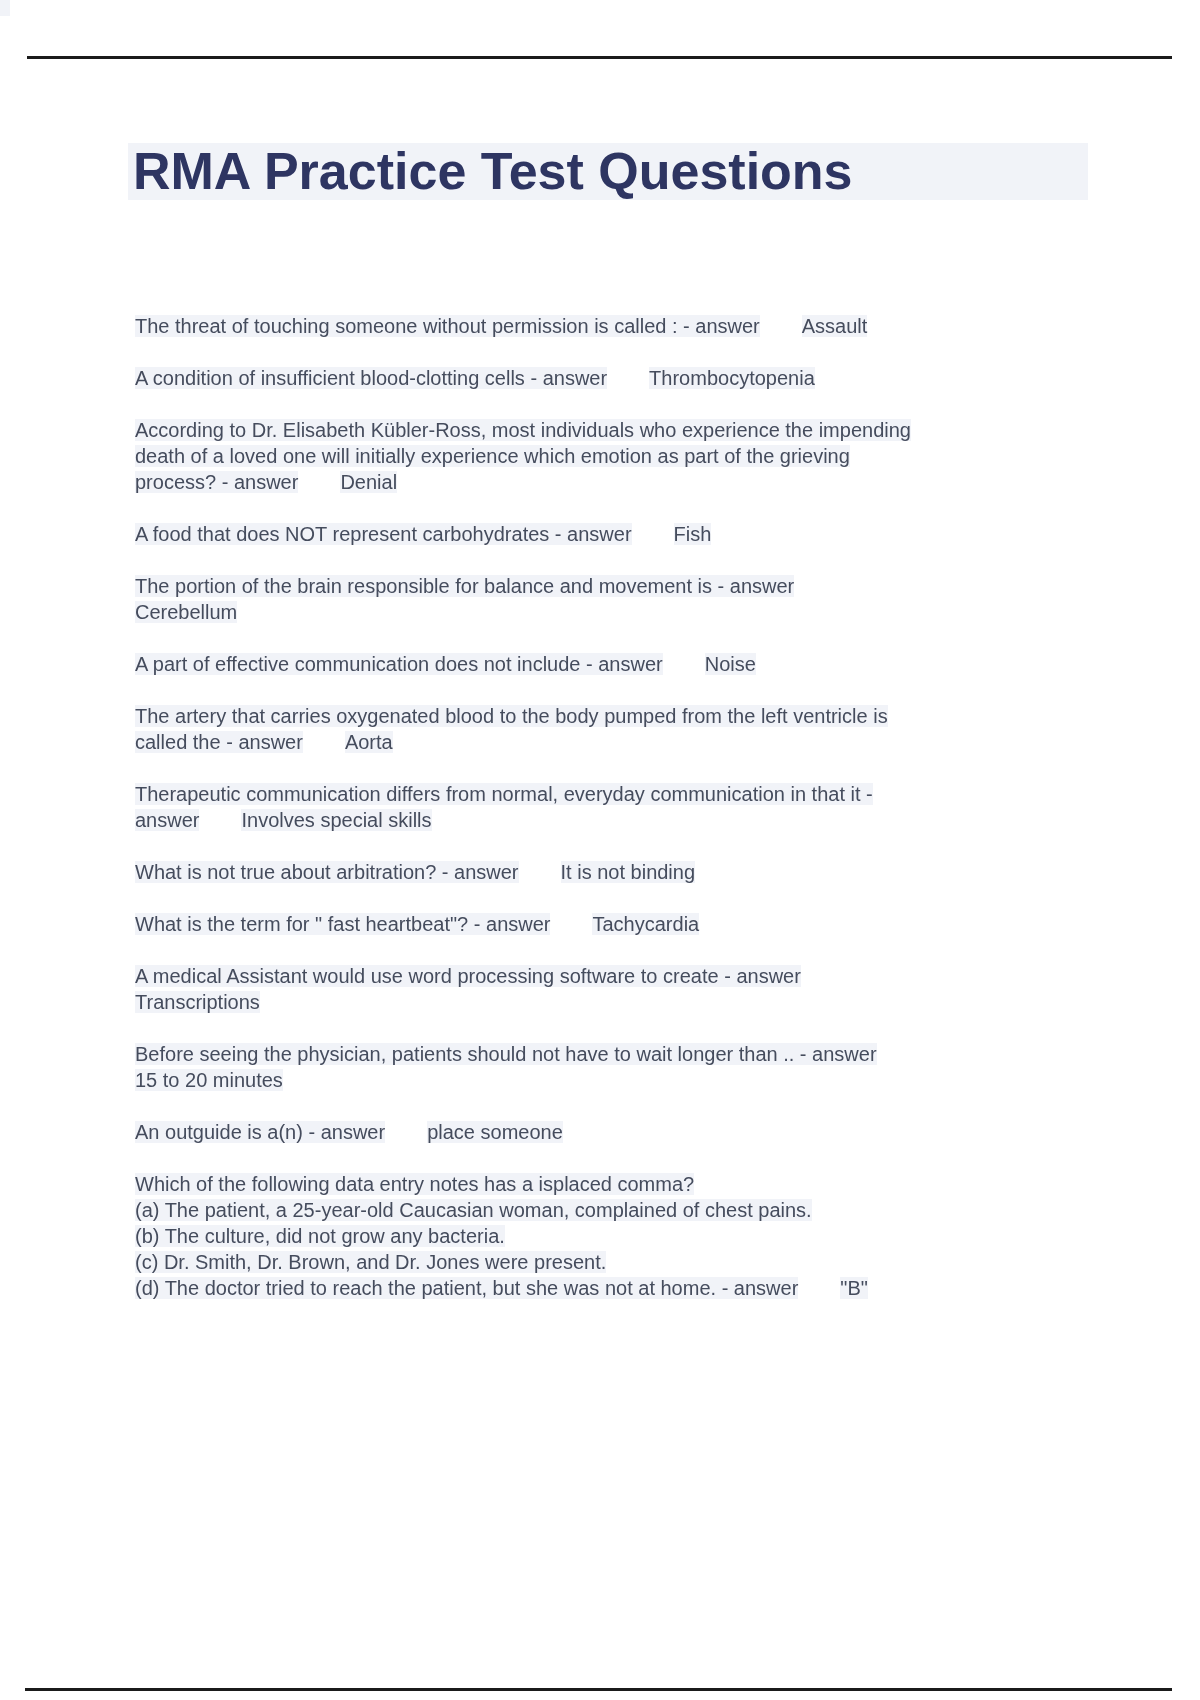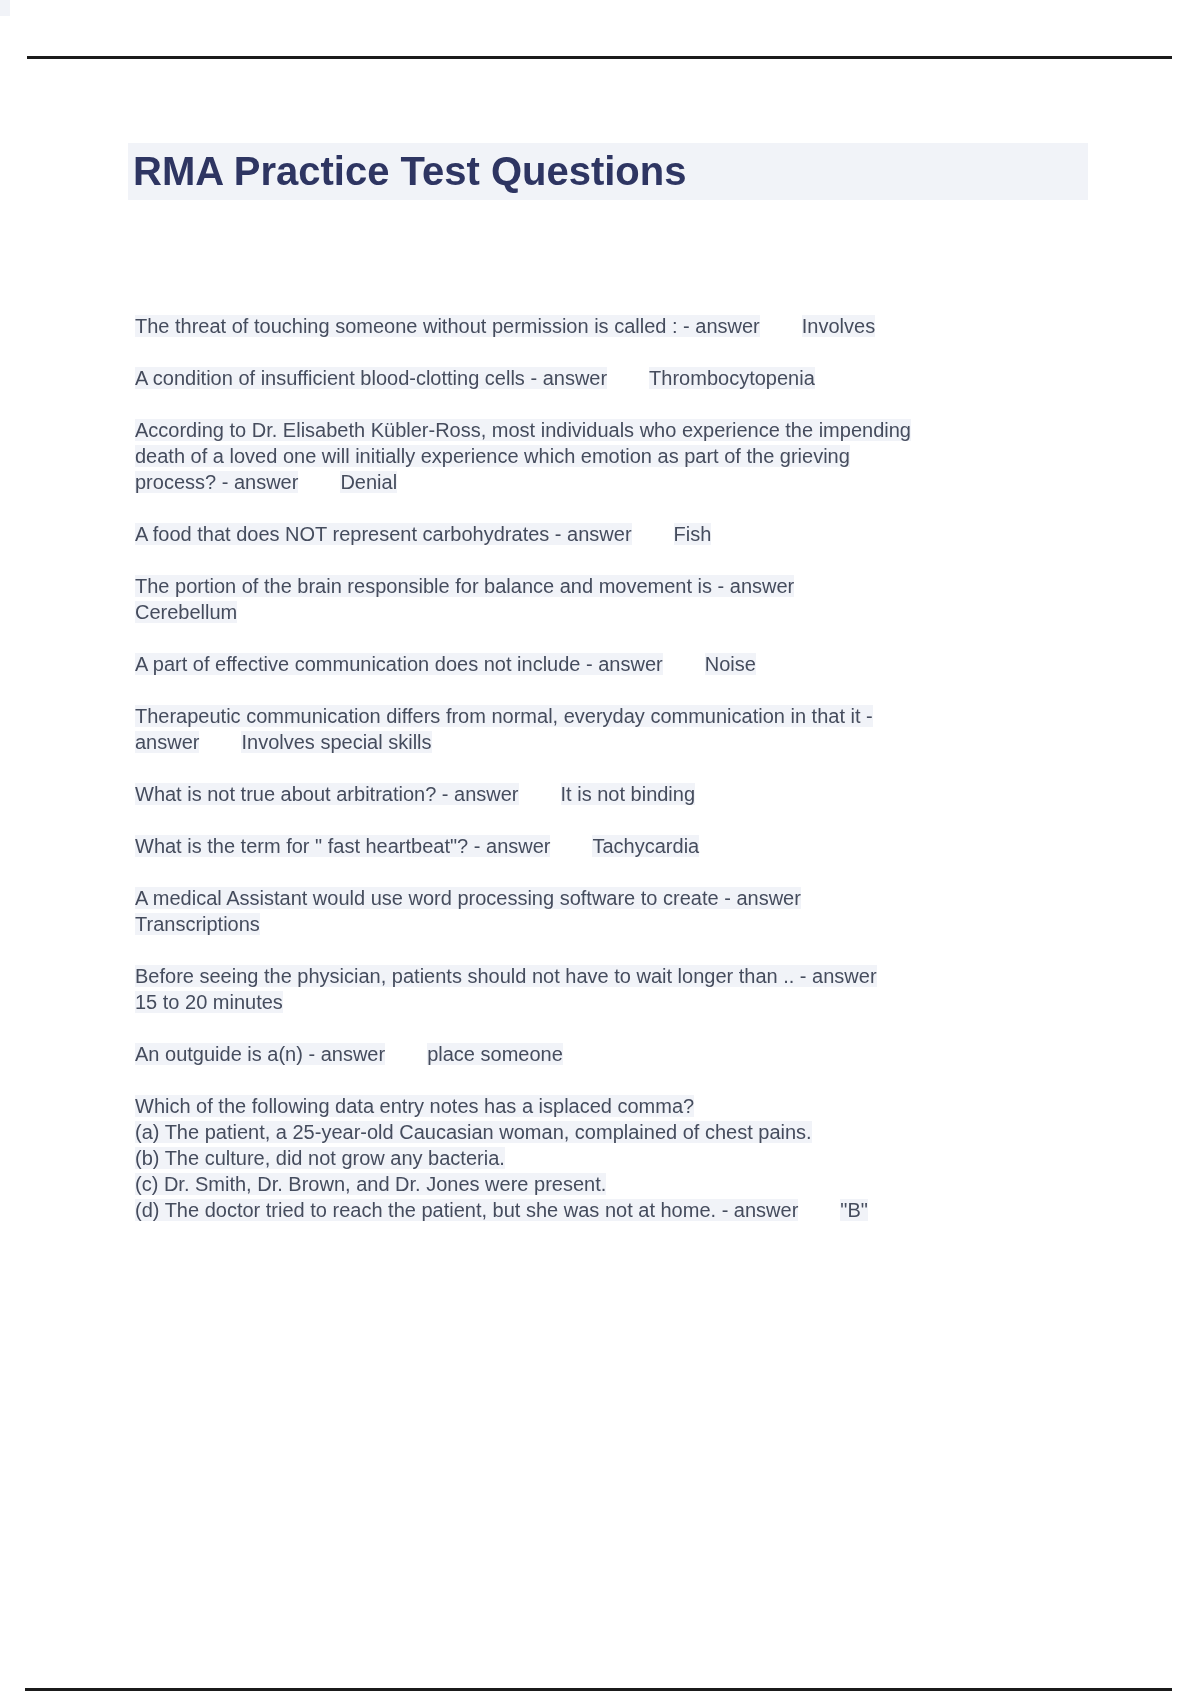--- a/index.html
+++ b/index.html
@@ -20,21 +20,21 @@
   .rule{position:absolute;background:var(--rule);height:3px;}
   .rule.top{left:27px;top:56px;width:1145px;}
   .rule.bottom{left:25px;top:1688px;width:1147px;}
   .corner-artifact{position:absolute;left:0;top:0;width:10px;height:16px;background:var(--hl);}
   h1.title{
     position:absolute;left:128px;top:143px;
     width:955px;height:57px;
     margin:0;padding:0 0 0 5px;
     background:var(--hl);
     color:var(--title-color);
-    font-size:40px;font-weight:bold;
+    font-size:52px;font-weight:bold;
     line-height:57px;
     letter-spacing:0px;
     white-space:nowrap;
   }
   .content{
     position:absolute;left:135px;top:313px;width:1020px;
   }
   p.qa{
     margin:0 0 26px 0;
     font-size:20px;
@@ -48,34 +48,36 @@
 </head>
 <body>
 
 <div class="page">
   <div class="corner-artifact"></div>
   <div class="rule top"></div>
 
   <h1 class="title">RMA Practice Test Questions</h1>
 
   <main class="content">
-  <p class="qa"><span class="hl prompt">The threat of touching someone without permission is called : - answer</span><span class="gap"></span><span class="hl answer">Involves</span></p>
+  <p class="qa"><span class="hl prompt">The threat of touching someone without permission is called : - answer</span><span class="gap"></span><span class="hl answer">Assault</span></p>
 
   <p class="qa"><span class="hl prompt">A condition of insufficient blood-clotting cells - answer</span><span class="gap"></span><span class="hl answer">Thrombocytopenia</span></p>
 
   <p class="qa"><span class="hl prompt">According to Dr. Elisabeth Kübler-Ross, most individuals who experience the impending
 death of a loved one will initially experience which emotion as part of the grieving
 process? - answer</span><span class="gap"></span><span class="hl answer">Denial</span></p>
 
   <p class="qa"><span class="hl prompt">A food that does NOT represent carbohydrates - answer</span><span class="gap"></span><span class="hl answer">Fish</span></p>
 
   <p class="qa"><span class="hl prompt">The portion of the brain responsible for balance and movement is - answer</span><br><span class="hl answer">Cerebellum</span></p>
 
   <p class="qa"><span class="hl prompt">A part of effective communication does not include - answer</span><span class="gap"></span><span class="hl answer">Noise</span></p>
 
+  <p class="qa"><span class="hl prompt">The artery that carries oxygenated blood to the body pumped from the left ventricle is
+called the - answer</span><span class="gap"></span><span class="hl answer">Aorta</span></p>
 
   <p class="qa"><span class="hl prompt">Therapeutic communication differs from normal, everyday communication in that it -
 answer</span><span class="gap"></span><span class="hl answer">Involves special skills</span></p>
 
   <p class="qa"><span class="hl prompt">What is not true about arbitration? - answer</span><span class="gap"></span><span class="hl answer">It is not binding</span></p>
 
   <p class="qa"><span class="hl prompt">What is the term for " fast heartbeat"? - answer</span><span class="gap"></span><span class="hl answer">Tachycardia</span></p>
 
   <p class="qa"><span class="hl prompt">A medical Assistant would use word processing software to create - answer</span><br><span class="hl answer">Transcriptions</span></p>
 

